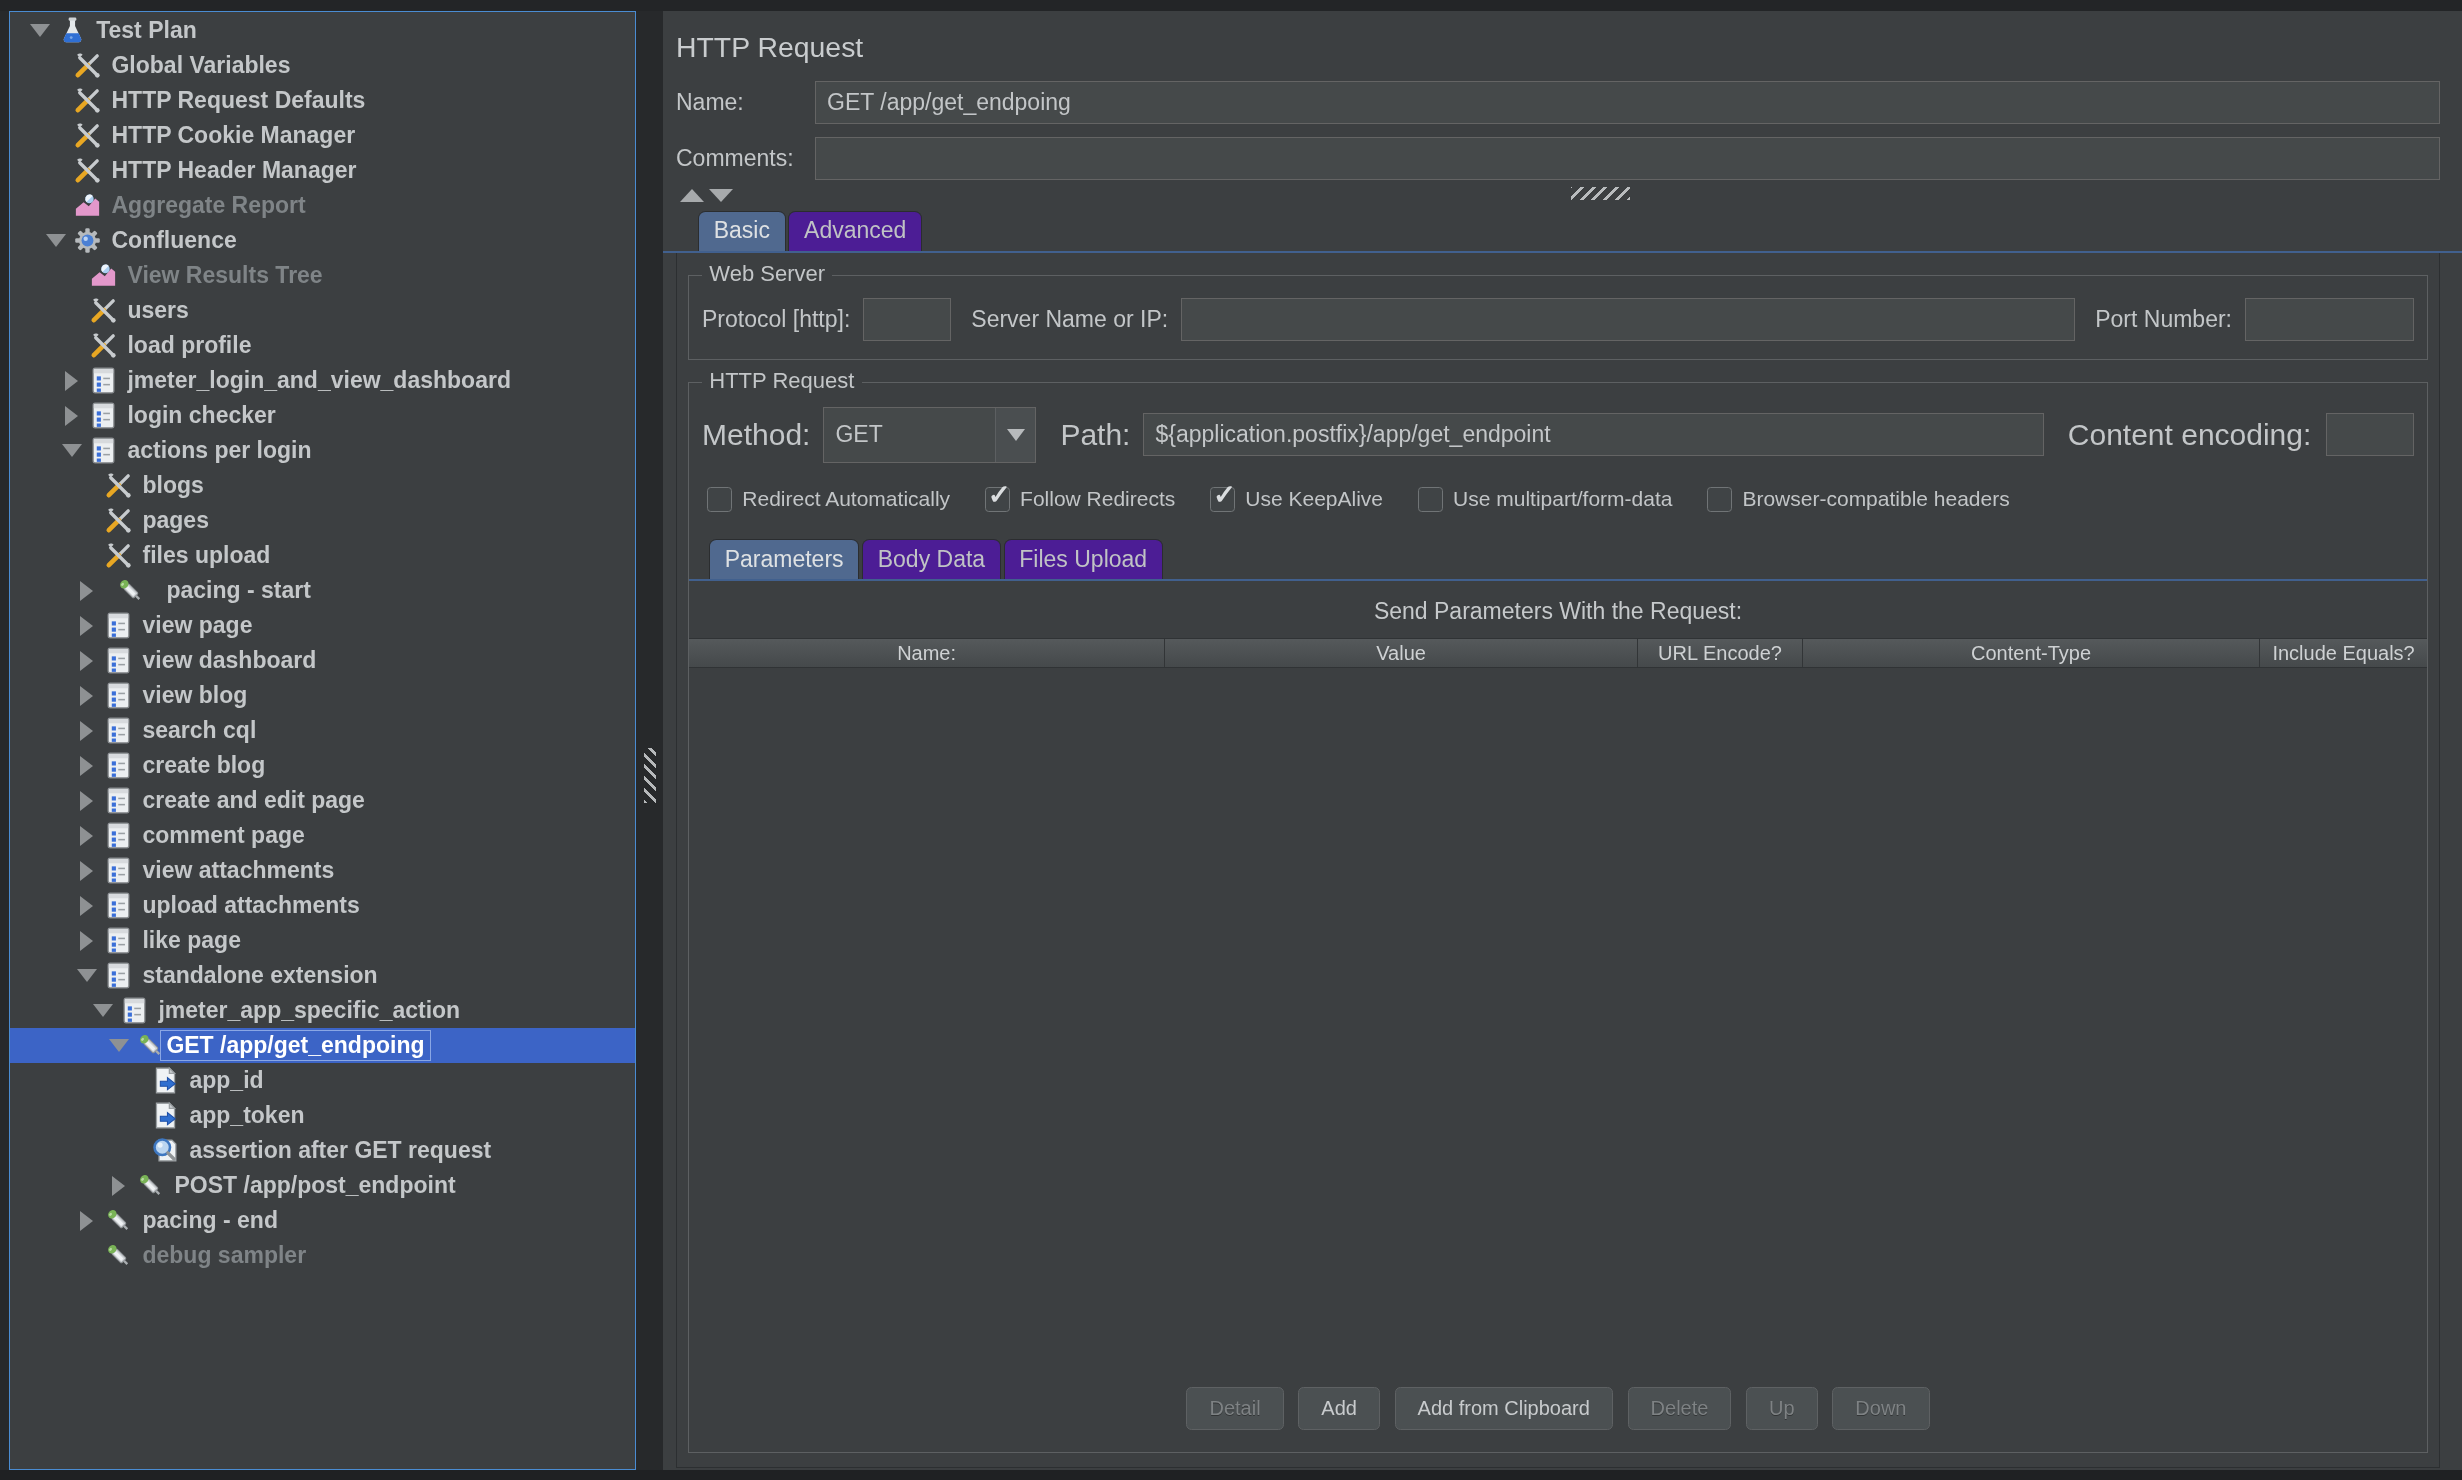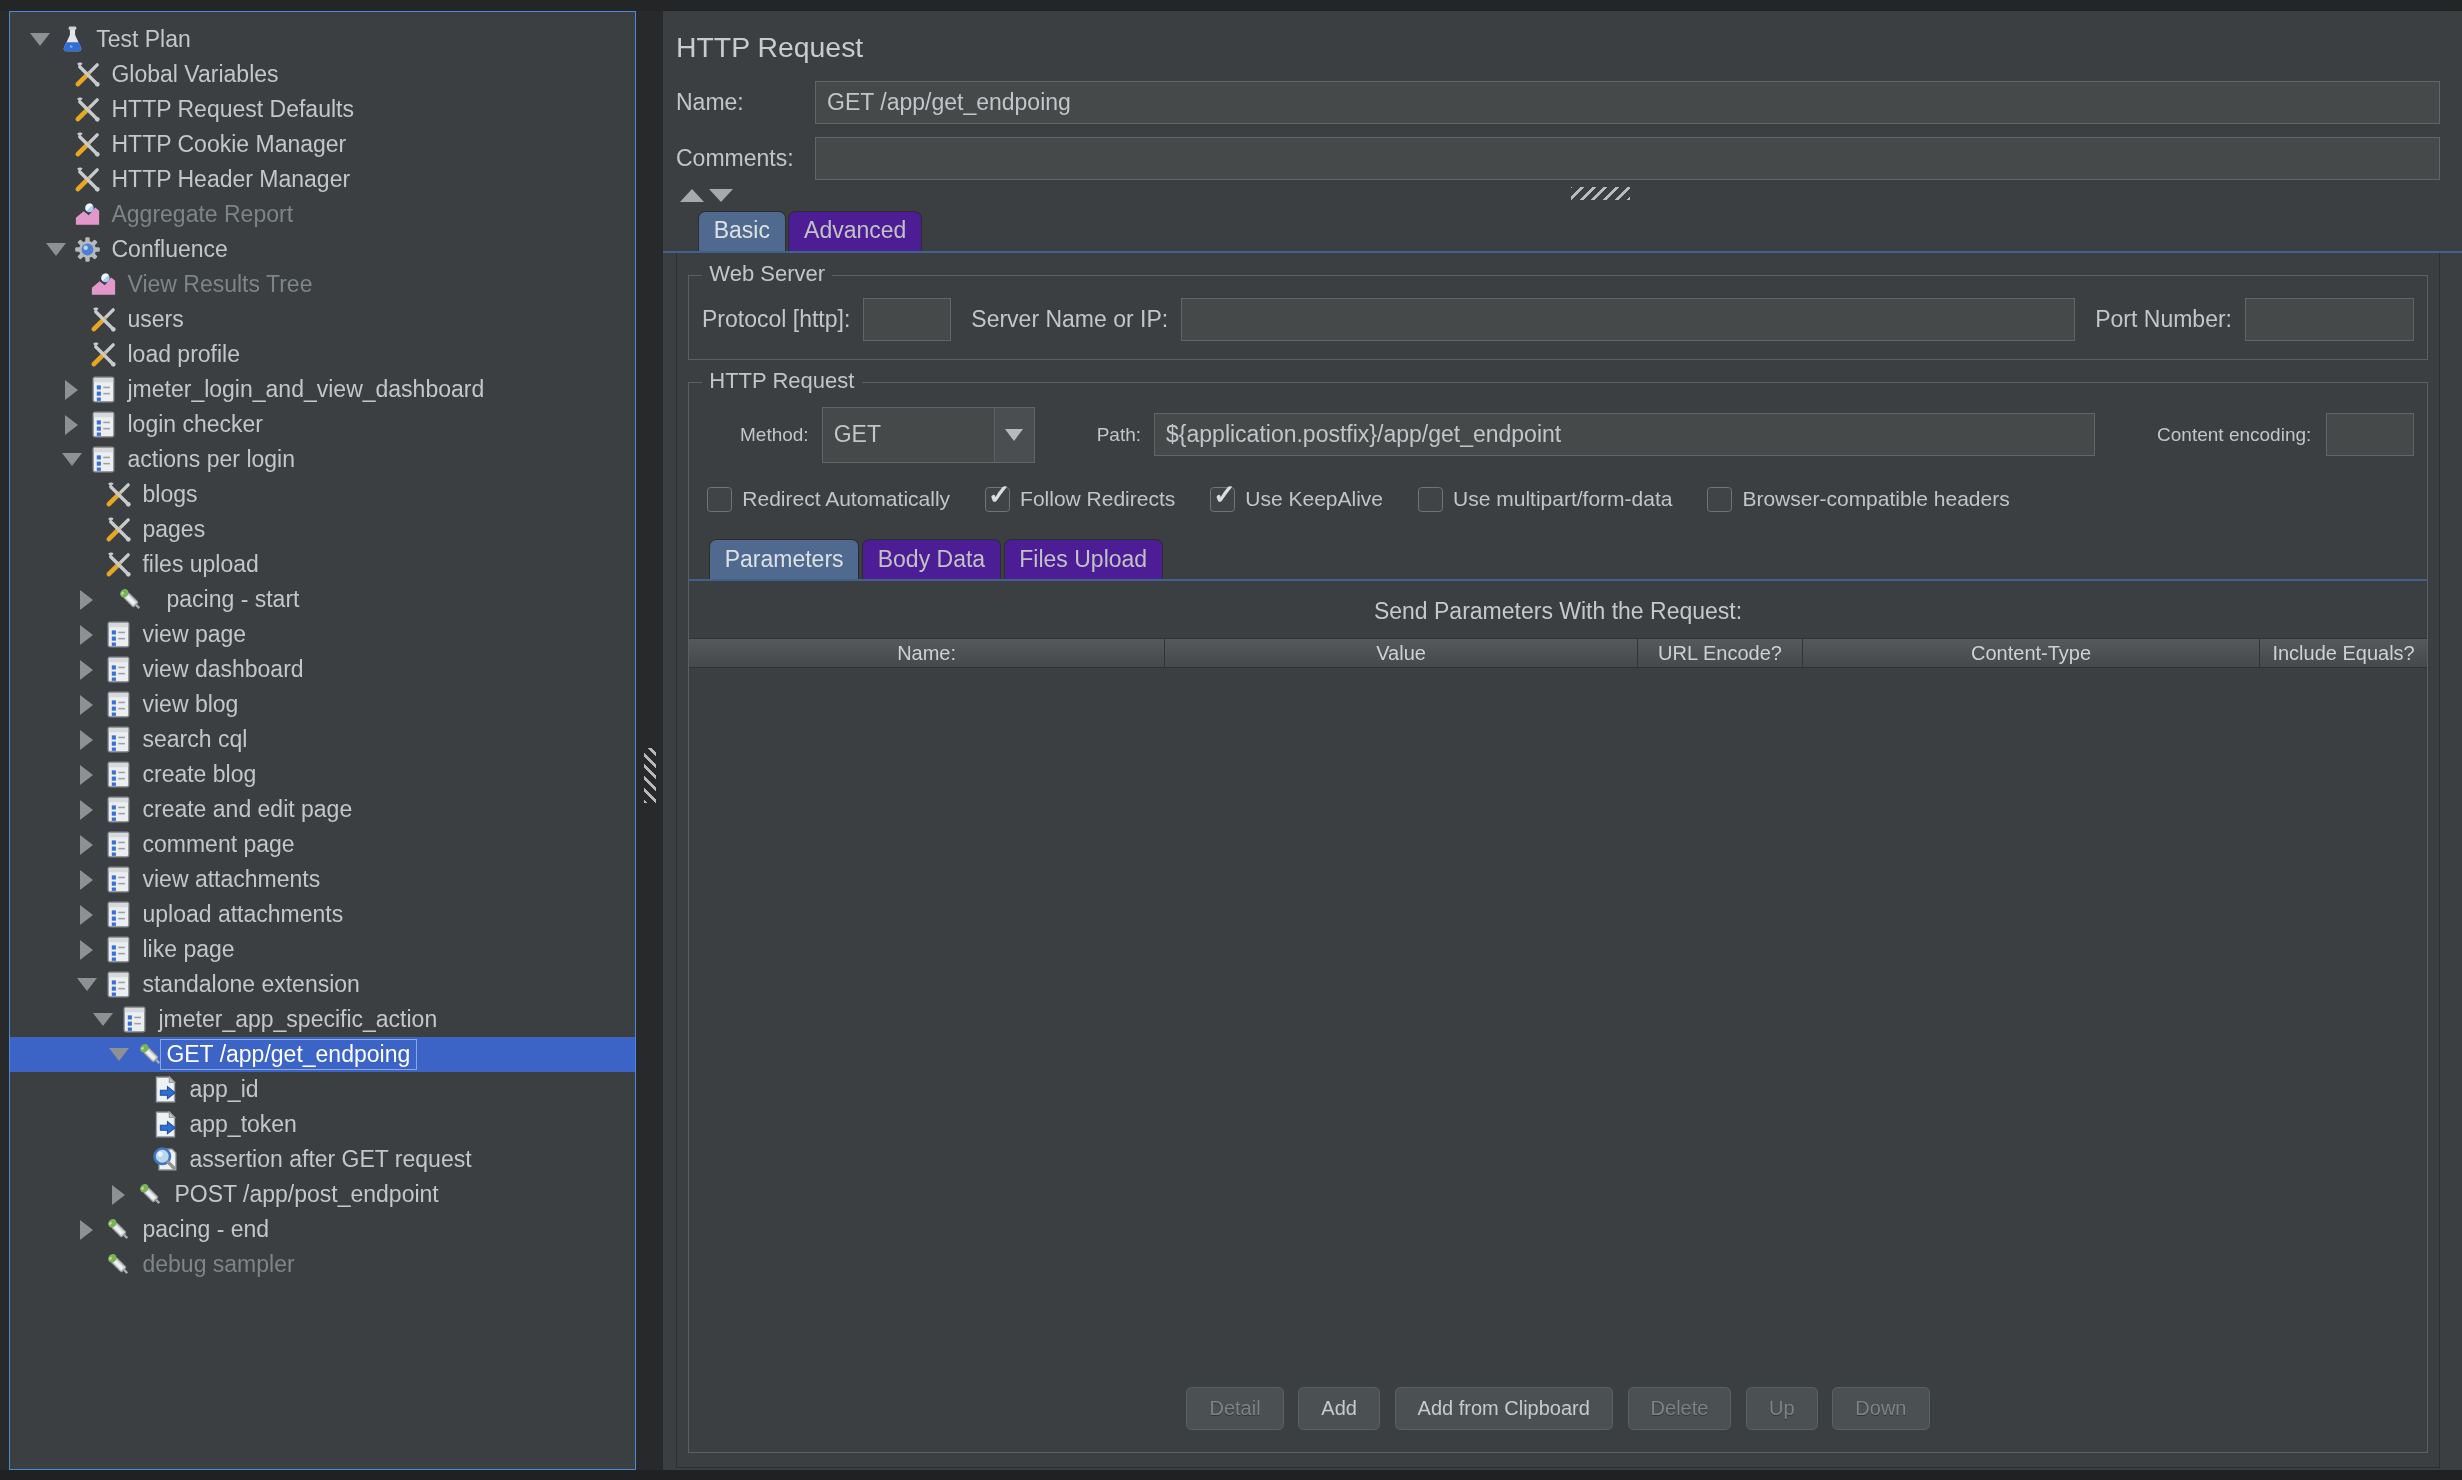--- a/index.html
+++ b/index.html
@@ -6,21 +6,21 @@
   html,body { width:2462px; height:1481px; overflow:hidden;
     font-family:"Liberation Sans", sans-serif; background:#27292b; }
 
   
   .top-strip { position:absolute; left:0; top:0; width:2462px; height:11px; background:#232527; border-bottom:0.9px solid #1c1e20；}
   .bottom-strip { position:absolute; left:0; top:1470px; width:2462px; height:11px; background:#1f2123; }
 
   
   .tree-panel { position:absolute; left:9.2px; top:11px; width:627px; height:1459px;
     background:#3c3f41; border:1.8px solid #4a8cd2; overflow:hidden; }
-  .tree { padding-top:10px; }
+  .tree { padding-top:1px;font-weight:bold; }
   .tree-row { height:35px; display:flex; align-items:center; white-space:nowrap;
     color:#c4c7c9; font-size:23px; }
   .tree-row.disabled .tree-label { color:#7f8487; }
   .tree-row.selected { background:#3c64c6; }
   .tree-row.selected .tree-label { color:#ffffff; border:1.8px solid #8aa6e4; background:#3c64c6; padding:0.9px 5.5px; margin-left:-7.3px; }
   .expander { width:31px; height:31px; display:inline-flex; align-items:center; justify-content:center; flex:0 0 31px; }
   .expander.expanded::before { content:""; border-left:10px solid transparent; border-right:10px solid transparent; border-top:13px solid #8e9193; }
   .expander.collapsed::before { content:""; border-top:10px solid transparent; border-bottom:10px solid transparent; border-left:13px solid #8e9193; }
   .tree-icon { width:33px; height:33px; flex:0 0 33px; display:inline-flex; align-items:center; justify-content:center; }
   .tree-icon svg { width:31px; height:31px; }
@@ -64,21 +64,21 @@
   .groupbox-title { position:absolute; top:-14.7px; left:13px; background:#3c3f41; padding:0 7.3px;
     font-size:22px; color:#c3c6c8; }
   .ws-row { display:flex; align-items:center; padding:22px 13px 18.3px 13px; }
   .ws-row label { font-size:23px; white-space:nowrap; }
   .in-prot { width:88px; flex:0 0 88px; margin:0 20px 0 13px; }
   .in-server { flex:1; margin:0 20px 0 13px; }
   .in-port { width:169px; flex:0 0 169px; margin-left:13px; }
 
   .http-group { flex:1; display:flex; flex-direction:column; margin-bottom:14.7px; }
   .method-row { display:flex; align-items:center; padding:24px 13px 3.7px 13px; }
-  .method-row label { font-size:19px; white-space:nowrap;margin-left:38px; }
+  .method-row label { font-size:30px; white-space:nowrap; }
   .dropdown { width:213px; height:56px; flex:0 0 213px; background:#45494a; border:0.9px solid #646464;
     display:flex; align-items:center; margin:0 24px 0 13px; }
   .dropdown .dd-value { flex:1; font-size:23px; padding-left:11px; color:#c3c6c8; }
   .dd-btn { width:40px; height:100%; border-left:0.9px solid #5c5f61; background:#4a4e50;
     display:flex; align-items:center; justify-content:center; }
   .dd-arrow { width:0; height:0; border-left:9.2px solid transparent; border-right:9.2px solid transparent; border-top:12px solid #b7babc; }
   .in-path { flex:1; margin:0 24px 0 13px; }
   .in-enc { width:88px; flex:0 0 88px; margin-left:14.7px; }
 
   .checkbox-row { display:flex; align-items:center; gap:35px; padding:20px 13px 3.7px 18.3px; }

